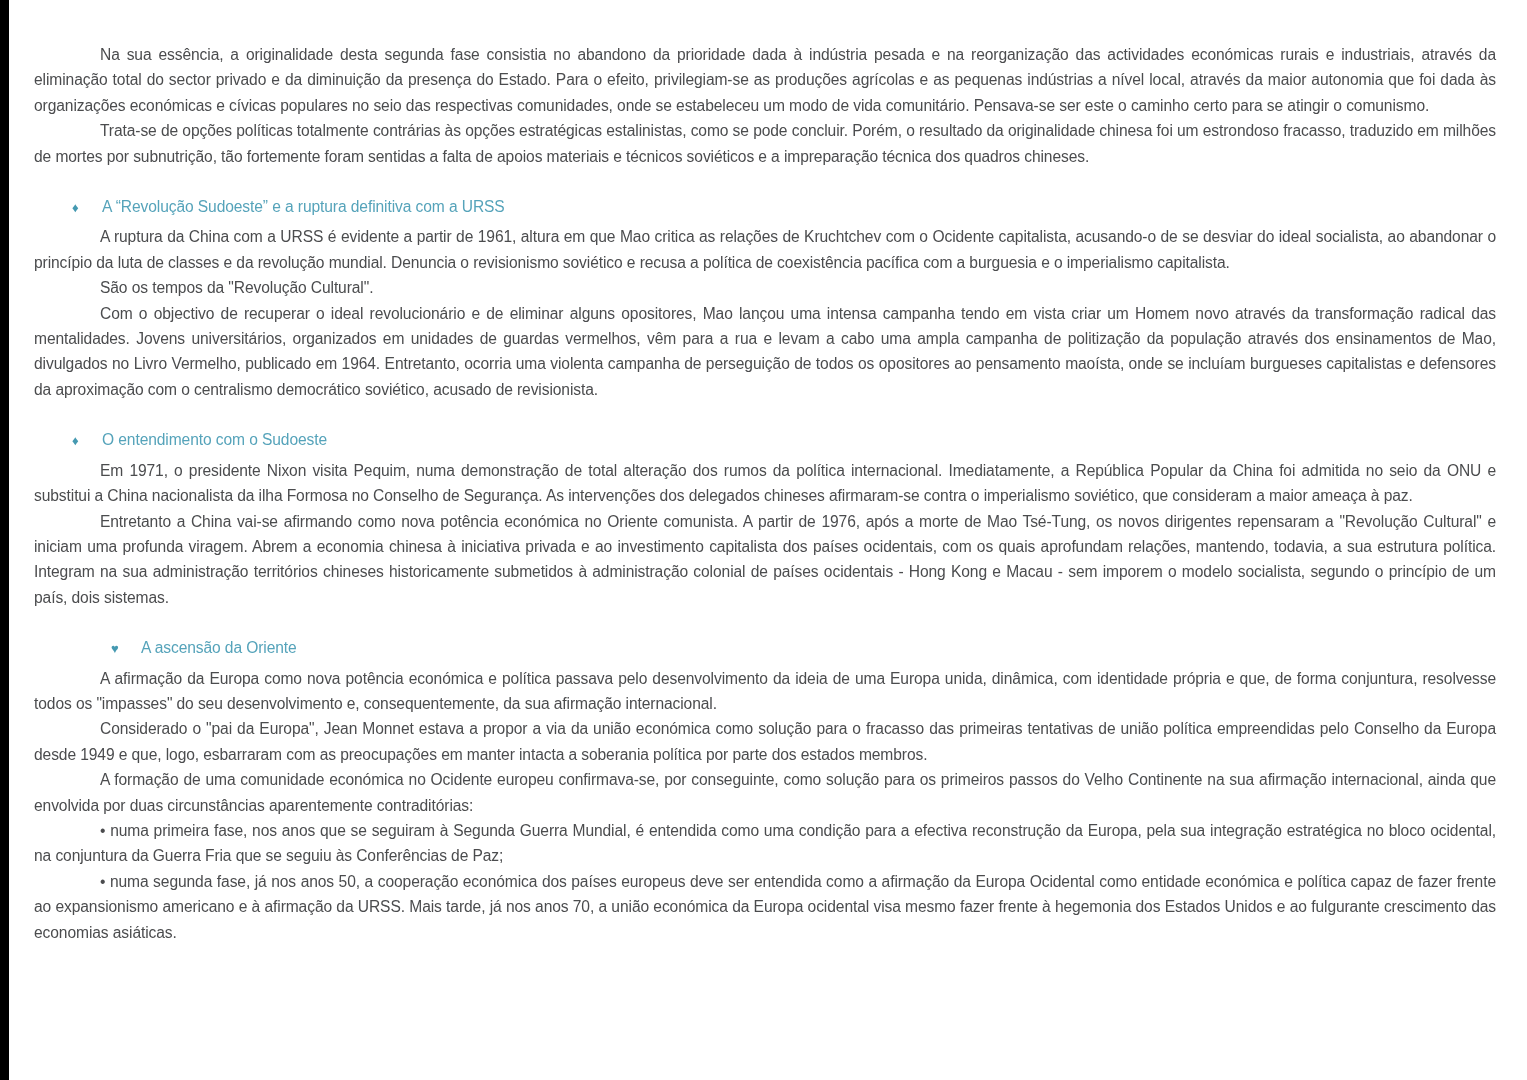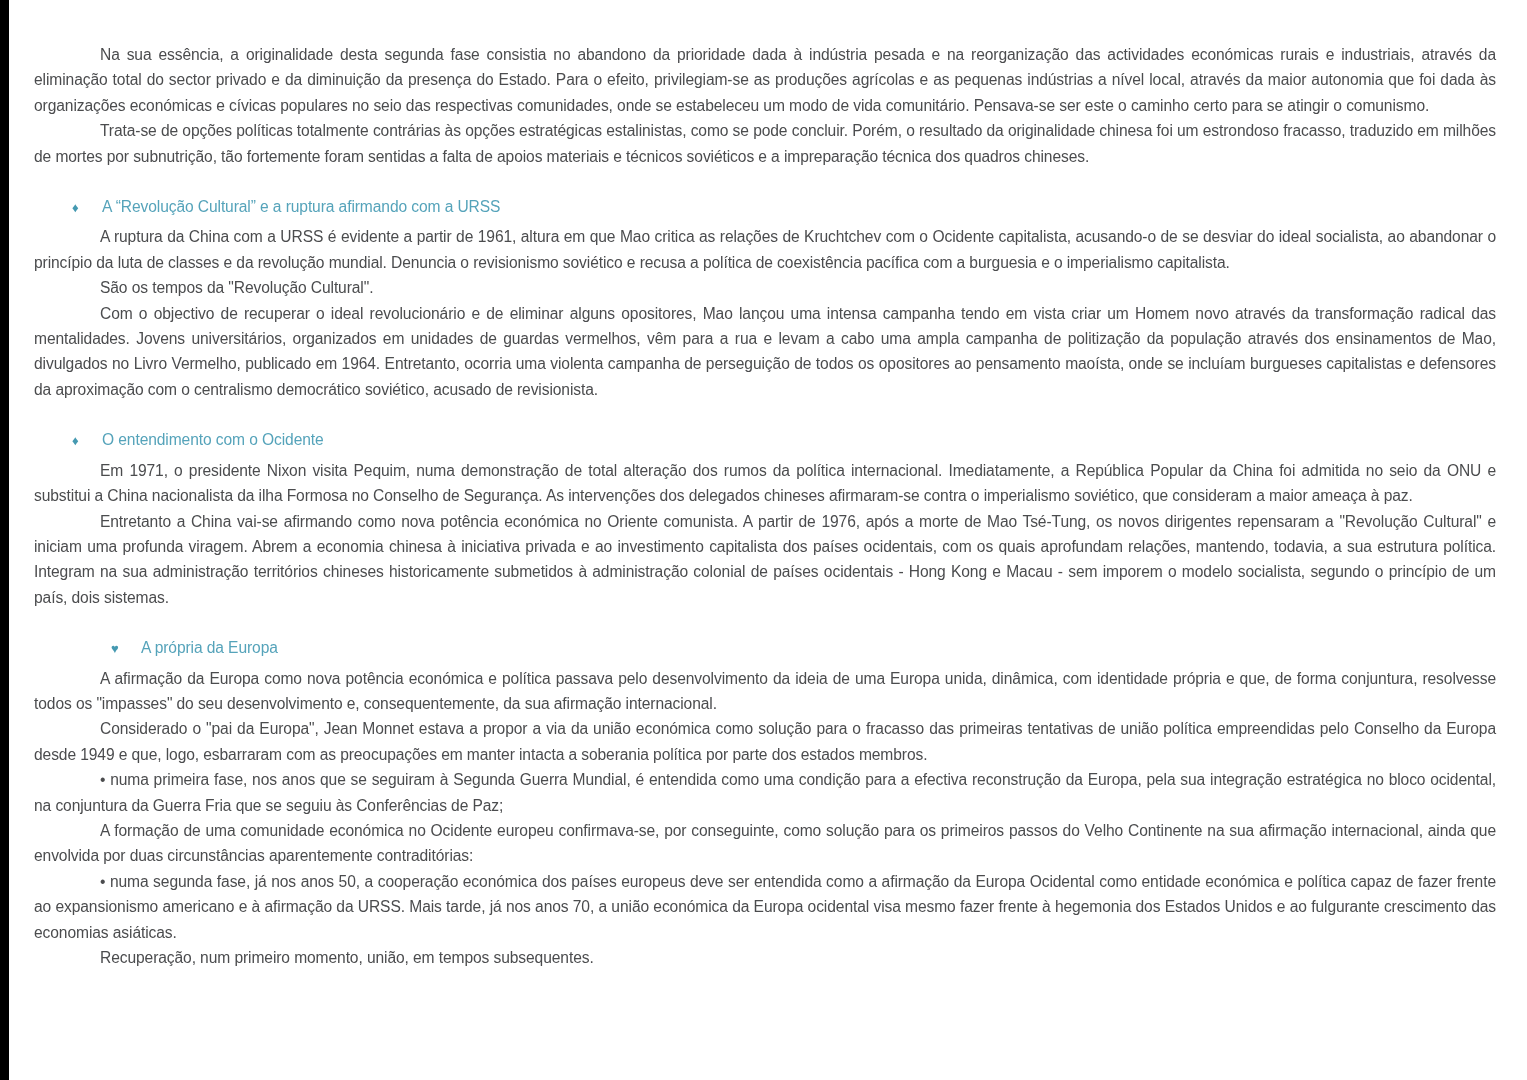--- a/index.html
+++ b/index.html
@@ -58,27 +58,26 @@
     color: #4b4c4e;
   }
 </style>
 </head>
 <body>
 
 <div class="left-bar"></div>
 <div class="doc">
     <p class="para"><span>Na sua essência, a originalidade desta segunda fase consistia no abandono da prioridade dada à indústria pesada e na reorganização das actividades económicas rurais e industriais, através da eliminação total do sector privado e da diminuição da presença do Estado. Para o efeito, privilegiam-se as produções agrícolas e as pequenas indústrias a nível local, através da maior autonomia que foi dada às organizações económicas e cívicas populares no seio das respectivas comunidades, onde se estabeleceu um modo de vida comunitário. Pensava-se ser este o caminho certo para se atingir o comunismo.</span></p>
     <p class="para"><span>Trata-se de opções políticas totalmente contrárias às opções estratégicas estalinistas, como se pode concluir. Porém, o resultado da originalidade chinesa foi um estrondoso fracasso, traduzido em milhões de mortes por subnutrição, tão fortemente foram sentidas a falta de apoios materiais e técnicos soviéticos e a impreparação técnica dos quadros chineses.</span></p>
-    <div class="heading"><span class="bullet-icon">♦</span><span>A “Revolução Cultural” e a ruptura afirmando com a URSS</span></div>
+    <div class="heading"><span class="bullet-icon">♦</span><span>A “Revolução Sudoeste” e a ruptura definitiva com a URSS</span></div>
     <p class="para"><span>A ruptura da China com a URSS é evidente a partir de 1961, altura em que Mao critica as relações de Kruchtchev com o Ocidente capitalista, acusando-o de se desviar do ideal socialista, ao abandonar o princípio da luta de classes e da revolução mundial. Denuncia o revisionismo soviético e recusa a política de coexistência pacífica com a burguesia e o imperialismo capitalista.</span></p>
     <p class="para"><span>São os tempos da "Revolução Cultural".</span></p>
     <p class="para"><span>Com o objectivo de recuperar o ideal revolucionário e de eliminar alguns opositores, Mao lançou uma intensa campanha tendo em vista criar um Homem novo através da transformação radical das mentalidades. Jovens universitários, organizados em unidades de guardas vermelhos, vêm para a rua e levam a cabo uma ampla campanha de politização da população através dos ensinamentos de Mao, divulgados no Livro Vermelho, publicado em 1964. Entretanto, ocorria uma violenta campanha de perseguição de todos os opositores ao pensamento maoísta, onde se incluíam burgueses capitalistas e defensores da aproximação com o centralismo democrático soviético, acusado de revisionista.</span></p>
-    <div class="heading"><span class="bullet-icon">♦</span><span>O entendimento com o Ocidente</span></div>
+    <div class="heading"><span class="bullet-icon">♦</span><span>O entendimento com o Sudoeste</span></div>
     <p class="para"><span>Em 1971, o presidente Nixon visita Pequim, numa demonstração de total alteração dos rumos da política internacional. Imediatamente, a República Popular da China foi admitida no seio da ONU e substitui a China nacionalista da ilha Formosa no Conselho de Segurança. As intervenções dos delegados chineses afirmaram-se contra o imperialismo soviético, que consideram a maior ameaça à paz.</span></p>
     <p class="para"><span>Entretanto a China vai-se afirmando como nova potência económica no Oriente comunista. A partir de 1976, após a morte de Mao Tsé-Tung, os novos dirigentes repensaram a "Revolução Cultural" e iniciam uma profunda viragem. Abrem a economia chinesa à iniciativa privada e ao investimento capitalista dos países ocidentais, com os quais aprofundam relações, mantendo, todavia, a sua estrutura política. Integram na sua administração territórios chineses historicamente submetidos à administração colonial de países ocidentais - Hong Kong e Macau - sem imporem o modelo socialista, segundo o princípio de um país, dois sistemas.</span></p>
-    <div class="heading heading-indent-2"><span class="bullet-icon">♥</span><span>A própria da Europa</span></div>
+    <div class="heading heading-indent-2"><span class="bullet-icon">♥</span><span>A ascensão da Oriente</span></div>
     <p class="para"><span>A afirmação da Europa como nova potência económica e política passava pelo desenvolvimento da ideia de uma Europa unida, dinâmica, com identidade própria e que, de forma conjuntura, resolvesse todos os "impasses" do seu desenvolvimento e, consequentemente, da sua afirmação internacional.</span></p>
     <p class="para"><span>Considerado o "pai da Europa", Jean Monnet estava a propor a via da união económica como solução para o fracasso das primeiras tentativas de união política empreendidas pelo Conselho da Europa desde 1949 e que, logo, esbarraram com as preocupações em manter intacta a soberania política por parte dos estados membros.</span></p>
+    <p class="para"><span>A formação de uma comunidade económica no Ocidente europeu confirmava-se, por conseguinte, como solução para os primeiros passos do Velho Continente na sua afirmação internacional, ainda que envolvida por duas circunstâncias aparentemente contraditórias:</span></p>
     <p class="para list-item"><span class="dot">•</span> <span>numa primeira fase, nos anos que se seguiram à Segunda Guerra Mundial, é entendida como uma condição para a efectiva reconstrução da Europa, pela sua integração estratégica no bloco ocidental, na conjuntura da Guerra Fria que se seguiu às Conferências de Paz;</span></p>
-    <p class="para"><span>A formação de uma comunidade económica no Ocidente europeu confirmava-se, por conseguinte, como solução para os primeiros passos do Velho Continente na sua afirmação internacional, ainda que envolvida por duas circunstâncias aparentemente contraditórias:</span></p>
     <p class="para list-item"><span class="dot">•</span> <span>numa segunda fase, já nos anos 50, a cooperação económica dos países europeus deve ser entendida como a afirmação da Europa Ocidental como entidade económica e política capaz de fazer frente ao expansionismo americano e à afirmação da URSS. Mais tarde, já nos anos 70, a união económica da Europa ocidental visa mesmo fazer frente à hegemonia dos Estados Unidos e ao fulgurante crescimento das economias asiáticas.</span></p>
-    <p class="para"><span>Recuperação, num primeiro momento, união, em tempos subsequentes.</span></p>
   </div>
 
 </body></html>

